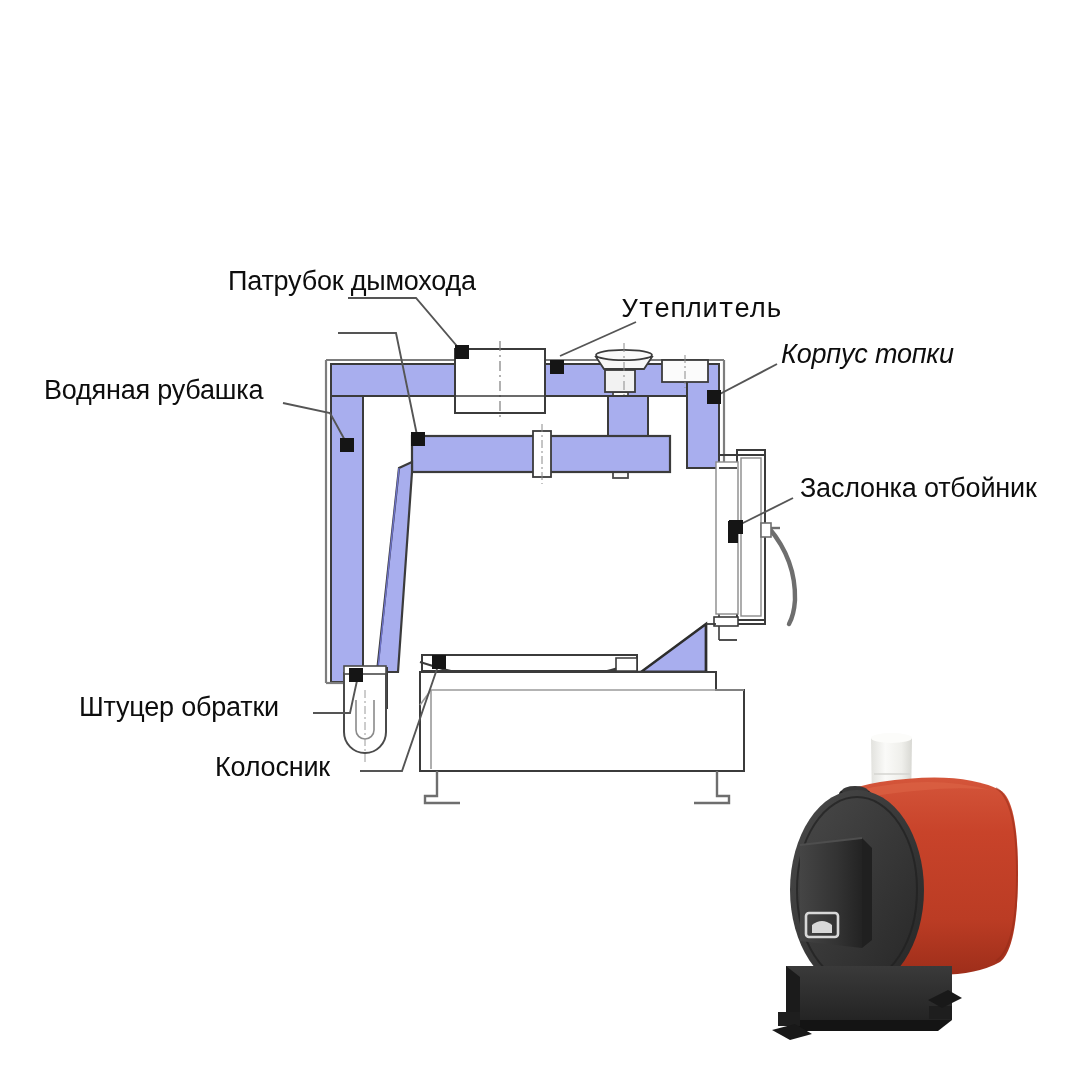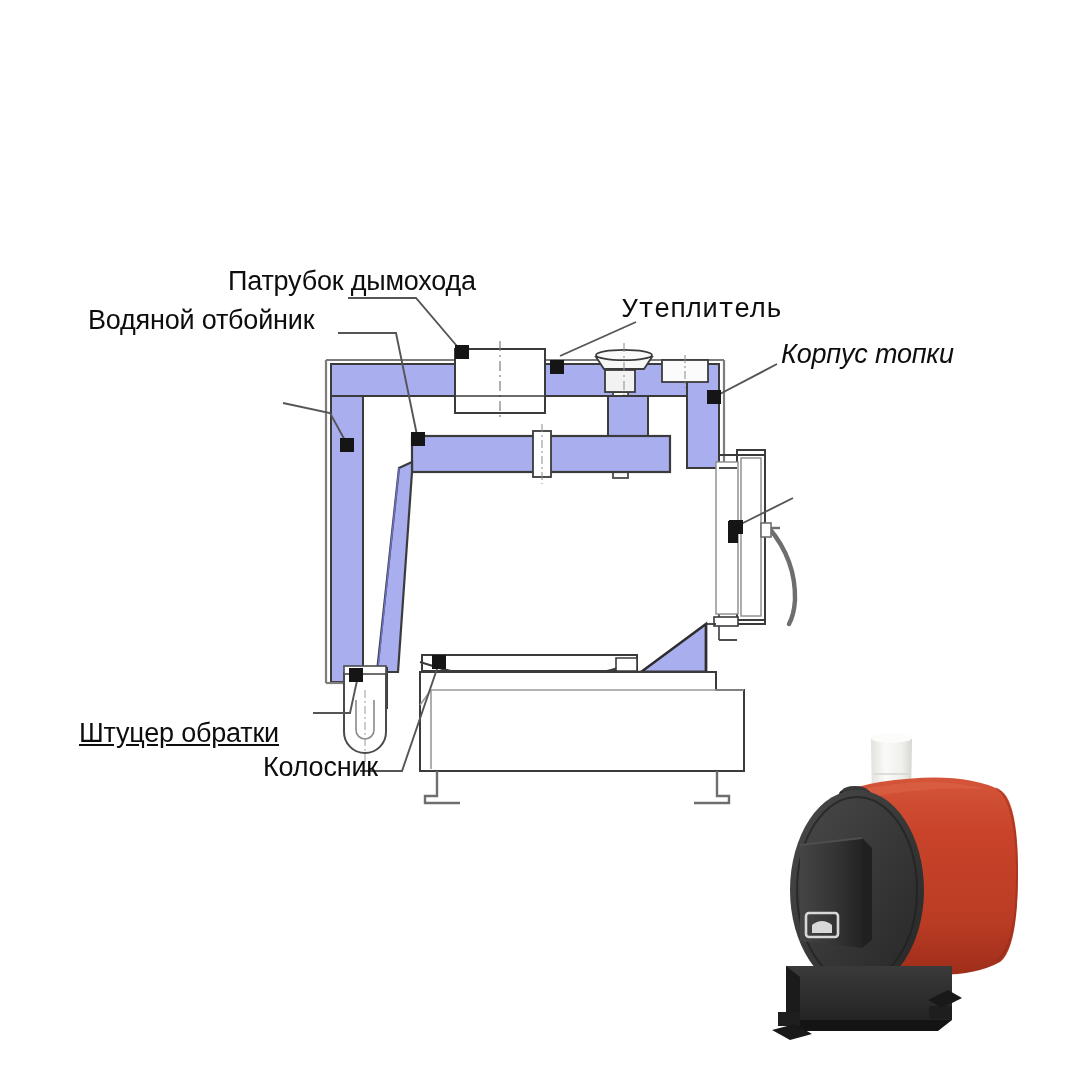--- a/index.html
+++ b/index.html
@@ -33,22 +33,22 @@
     color: #0d0d0d;
     white-space: nowrap;
     letter-spacing: -0.2px;
   }
   .lbl-smoke-pipe   { left: 228px; top: 268px; }
   .lbl-water-baffle { left: 88px;  top: 307px; }
   .lbl-water-jacket { left: 44px;  top: 377px; }
   .lbl-insulation   { left: 622px; top: 297px; font-family: Liberation Mono, monospace; }
   .lbl-firebox-body { left: 781px; top: 341px; font-style: italic; }
   .lbl-damper       { left: 800px; top: 475px; }
-  .lbl-return-pipe  { left: 79px;  top: 720px; text-decoration: underline; }
-  .lbl-grate        { left: 215px; top: 754px; margin-left: 48px; }
+  .lbl-return-pipe  { left: 79px;  top: 694px; }
+  .lbl-grate        { left: 215px; top: 754px; }
 </style>
 </head>
 <body>
 
 <div id="stage">
 
   <svg id="diagram-svg" viewBox="0 0 1068 1068">
     <defs>
       <linearGradient id="bodyGrad" x1="0" y1="0" x2="0" y2="1">
         <stop offset="0%" stop-color="#D4553A"></stop>
@@ -260,25 +260,26 @@
         <path d="M778,1012 L800,1012 L800,1026 L778,1026 Z" fill="#1E1E1E"></path>
         <path d="M929,1006 L952,1006 L952,1019 L929,1019 Z" fill="#1E1E1E"></path>
         <path d="M795,1024 L812,1034 L790,1040 L772,1030 Z" fill="#191919"></path>
         <path d="M928,1000 L948,990 L962,998 L942,1008 Z" fill="#191919"></path>
       </g>
     </g>
   </svg>
 
   <div class="callout-label lbl-smoke-pipe">Патрубок дымохода</div>
 
-  <div class="callout-label lbl-water-baffle">Водяной отбойник</div>
-
+
+  <div class="callout-label lbl-water-jacket">Водяная рубашка</div>
 
   <div class="callout-label lbl-insulation">Утеплитель</div>
 
   <div class="callout-label lbl-firebox-body">Корпус топки</div>
 
+  <div class="callout-label lbl-damper">Заслонка отбойник</div>
 
   <div class="callout-label lbl-return-pipe">Штуцер обратки</div>
 
   <div class="callout-label lbl-grate">Колосник</div>
 
 </div>
 
 </body></html>

